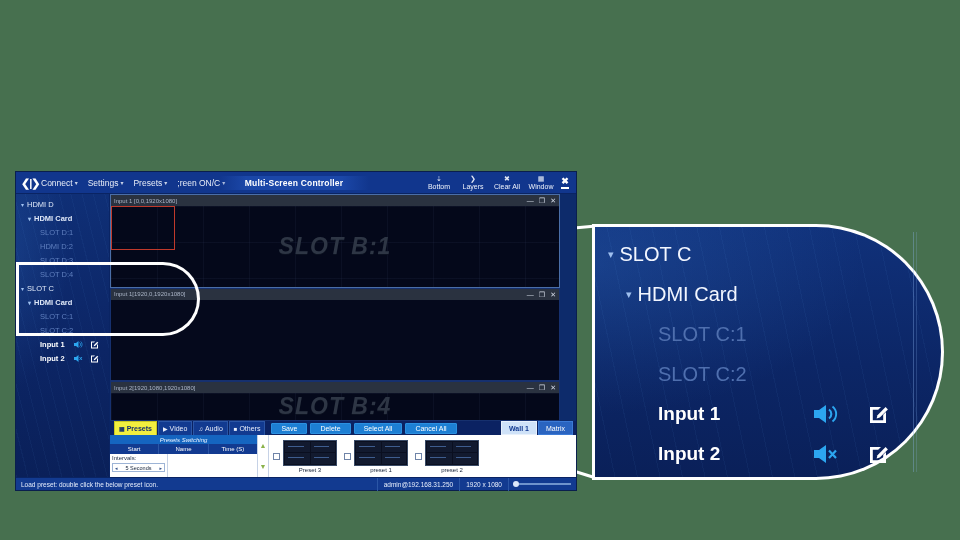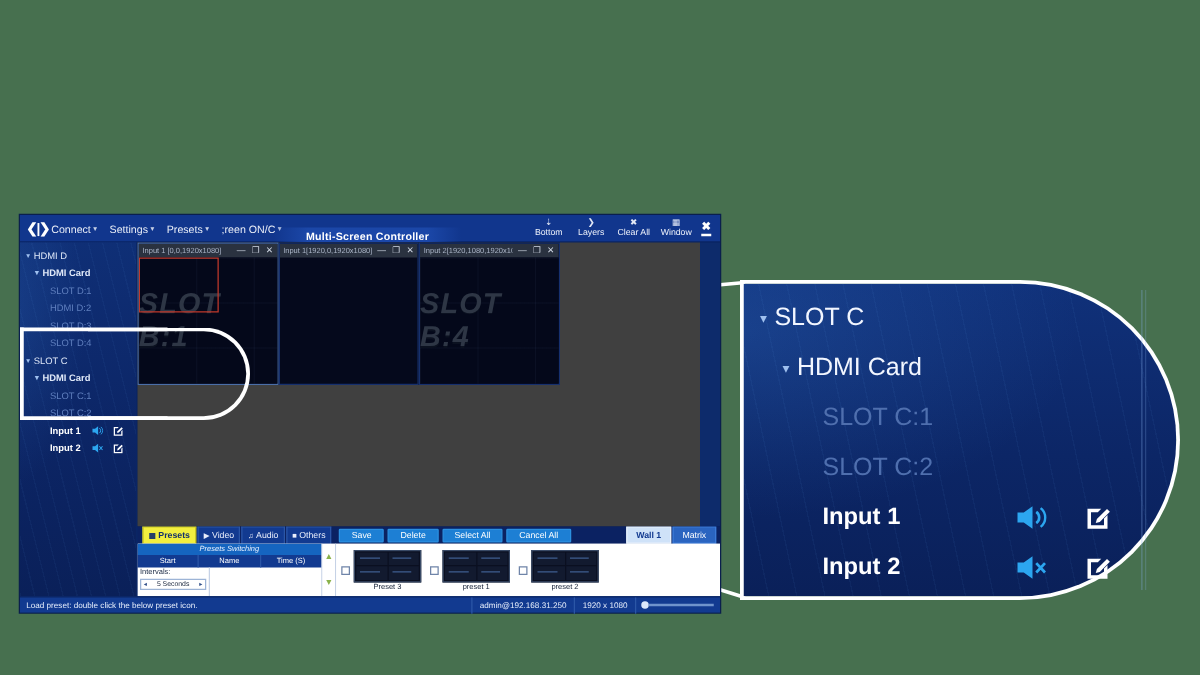--- a/index.html
+++ b/index.html
@@ -27,21 +27,21 @@
   .logo-mark {
     width: 14px; height: 12px; color: #ffffff; font-size: 11px; line-height: 12px;
     font-weight: bold; letter-spacing: -1px;
   }
   .menu-item {
     color: #e8edf7; font-size: 8.5px; padding: 2px 4px; white-space: nowrap;
     display: flex; align-items: center; gap: 2px;
   }
   .menu-item .caret { font-size: 6px; opacity: .85; }
   #app-title-wrap {
-    position: absolute; left: 0; right: 4px; top: 0; height: 33px;
+    position: absolute; left: 0; right: 4px; top: 0; height: 22px;
     display: flex; align-items: center; justify-content: center; pointer-events: none;
   }
   #app-title {
     color: #ffffff; font-size: 8.5px; font-weight: bold; letter-spacing: .2px;
     background: linear-gradient(90deg, rgba(17,54,141,0) 0%, #1b47a8 18%, #1b47a8 82%, rgba(17,54,141,0) 100%);
     padding: 2px 26px; border-radius: 2px;
   }
   #menubar-right {
     position: absolute; right: 4px; top: 0; height: 22px;
     display: flex; align-items: flex-end; gap: 0;
@@ -94,22 +94,22 @@
 
   
   #center { flex: 1; display: flex; flex-direction: column; min-width: 0; background: #0b2262; }
   #wall {
     flex: 1; position: relative; margin: 0; background: #071c52;
     display: grid; grid-template-columns: 1fr 1fr; grid-template-rows: 1fr 1fr;
     padding: 0 16px 0 0;
   }
   #wall-inner {
     position: absolute; left: 0; top: 0; right: 16px; bottom: 0;
-    display: grid; grid-template-columns: 1fr 1fr 1fr 1fr; grid-template-rows: 1fr 1fr;
-    background: #404040;
+    display: grid; grid-template-columns: 1fr; grid-template-rows: 1fr 1fr;
+    background: #8b5cf6;
   }
   .vwin {
     position: relative; background: #05091c; border: 1px solid #16306e; overflow: hidden;
     display: flex; flex-direction: column;
   }
   .vwin.selected { border: 1px solid #4a6ea8; }
   .vwin-title {
     height: 11px; flex: 0 0 11px; background: #2a3240; display: flex; align-items: center;
     padding: 0 3px; gap: 4px;
   }

